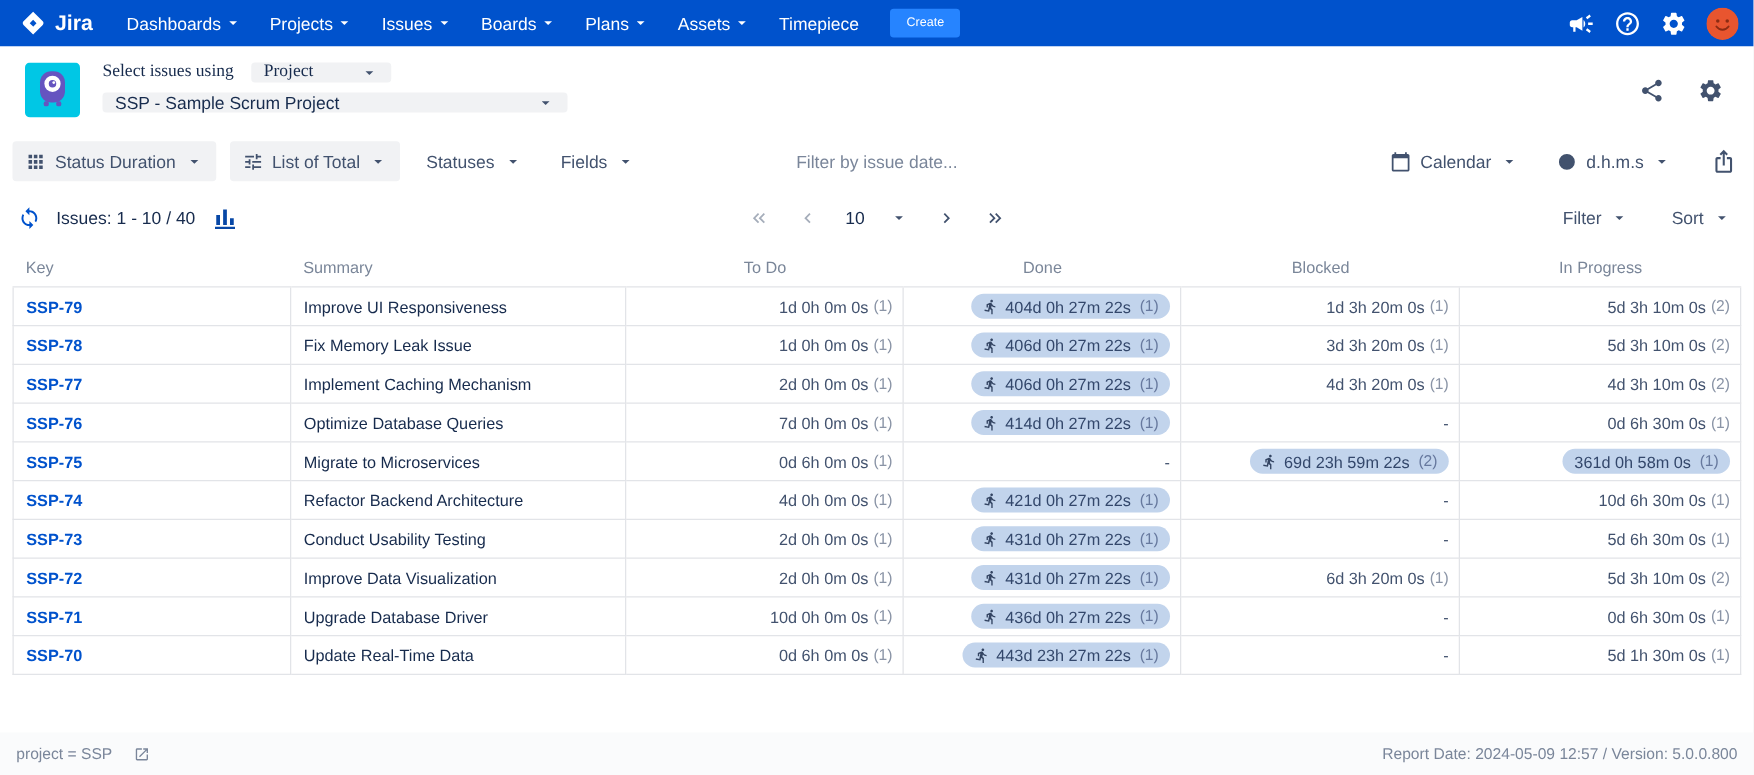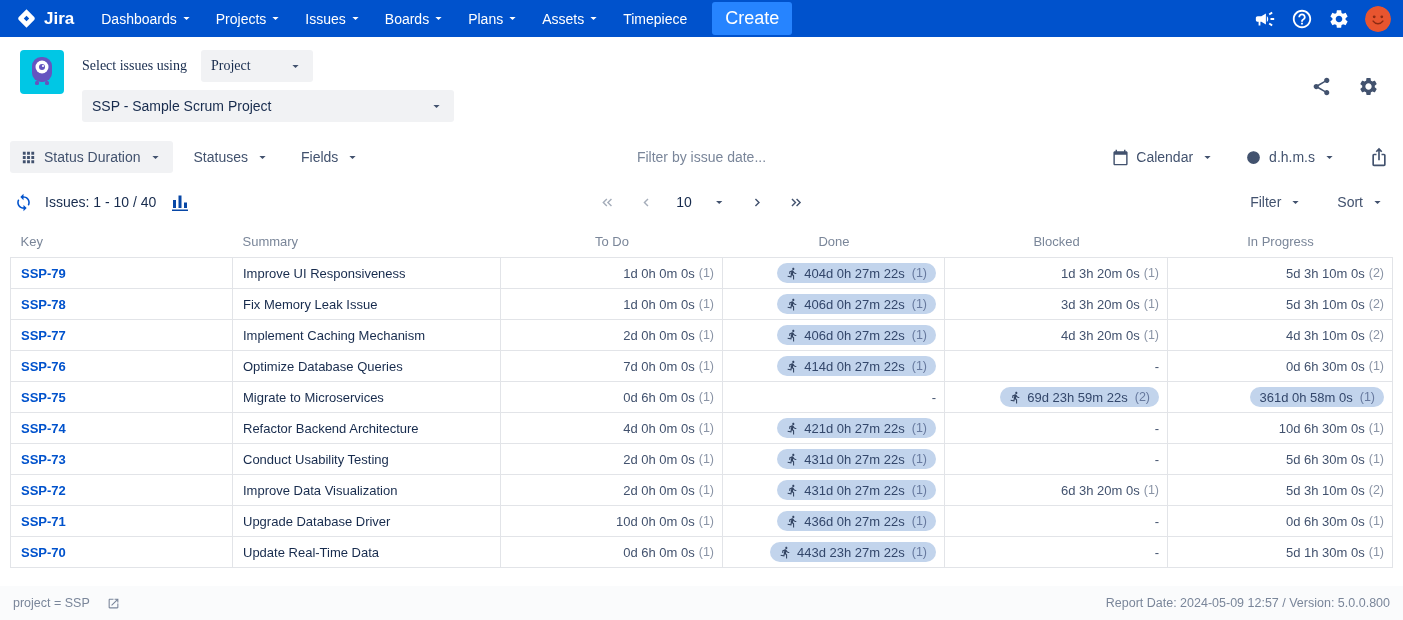--- a/index.html
+++ b/index.html
@@ -4,36 +4,36 @@
 <style>
   * { box-sizing: border-box; margin: 0; padding: 0; }
   body { background: #e9e9e9; font-family: "Liberation Sans", sans-serif; }
   .page { width: 1403px; height: 620px; background: #fff; position: relative; overflow: hidden; margin: 0 auto; }
 
   
   .nav { height: 37px; background: #0052CC; display: flex; align-items: center; padding: 0 12px; color: #fff; }
   .brand { display: flex; align-items: center; gap: 7px; font-weight: bold; font-size: 17px; margin: 0 16px 0 4px; cursor: pointer; }
   .nav-item { display: flex; align-items: center; gap: 2px; padding: 0 11px; height: 37px; font-size: 14px; font-weight: 500; cursor: pointer; white-space: nowrap; }
   .chev { width: 15px; height: 15px; fill: currentColor; flex: none; }
-  .create-btn { background: #2684FF; color: #fff; border: none; border-radius: 3px; font-family: inherit; font-size: 18px; font-weight: 500; padding: 6px 13px; margin-left: 14px; cursor: pointer; }
+  .create-btn { background: #2684FF; color: #fff; border: none; border-radius: 3px; font-family: inherit; font-size: 10px; font-weight: 500; padding: 6px 13px; margin-left: 14px; cursor: pointer; }
   .nav-right { margin-left: auto; display: flex; align-items: center; gap: 15px; }
   .search-box { display: flex; align-items: center; gap: 6px; background: rgba(9,30,66,0.48); border-radius: 3px; height: 27px; width: 168px; padding: 0 8px; }
   .search-box svg { width: 15px; height: 15px; fill: #B6C5E4; flex: none; }
   .search-box input { background: transparent; border: none; outline: none; color: #DEEBFF; font-size: 13px; width: 100%; font-family: inherit; }
   .search-box input::placeholder { color: #B6C5E4; }
   .nav-icon { width: 22px; height: 22px; fill: #fff; cursor: pointer; }
   .avatar { width: 26px; height: 26px; border-radius: 50%; overflow: hidden; cursor: pointer; flex: none; }
 
   
   .header { display: flex; padding: 13px 20px 12px; gap: 18px; position: relative; }
   .app-icon { flex: none; width: 44px; height: 44px; cursor: default; }
   .header-fields { display: flex; flex-direction: column; gap: 8px; }
   .row1 { display: flex; align-items: center; gap: 14px; font-family: Liberation Serif, serif; }
   .field-label { font-size: 14px; color: #172B4D; }
-  .select { background: #F1F2F4; border-radius: 3px; height: 32px; display: flex; align-items: center; justify-content: space-between; gap: 8px; padding: 0 10px; font-size: 14px; color: #172B4D; cursor: pointer; }
+  .select { background: #F1F2F4; border-radius: 3px; height: 16px; display: flex; align-items: center; justify-content: space-between; gap: 8px; padding: 0 10px; font-size: 14px; color: #172B4D; cursor: pointer; }
   .select .chev { fill: #42526E; }
   .select.small { width: 112px; }
   .select.wide { width: 372px; }
   .header-actions { margin-left: auto; display: flex; align-items: center; gap: 26px; padding-right: 4px; }
   .header-actions svg { width: 21px; height: 21px; fill: #42526E; cursor: pointer; }
 
   
   .toolbar { display: flex; align-items: center; height: 46px; padding: 0 10px; gap: 11px; position: relative; }
   .tb-btn { height: 32px; display: inline-flex; align-items: center; gap: 7px; padding: 0 10px; border-radius: 3px; font-size: 14px; font-weight: 500; color: #42526E; cursor: pointer; white-space: nowrap; }
   .tb-btn.filled { background: #F1F2F4; }
@@ -188,20 +188,29 @@
         </svg>
     </div>
   </div>
 
   <div class="toolbar">
     <div class="tb-btn filled">
       <svg class="tb-icon" viewBox="0 0 24 24">
           <path d="M4 8h4V4H4v4zm6 12h4v-4h-4v4zm-6 0h4v-4H4v4zm0-6h4v-4H4v4zm6 0h4v-4h-4v4zm6-10v4h4V4h-4zm-6 4h4V4h-4v4zm6 6h4v-4h-4v4zm0 6h4v-4h-4v4z"></path>
         </svg>
       <span>Status Duration</span>
+      <svg class="chev" viewBox="0 0 24 24">
+          <path d="M7 9.5l5 5 5-5z"></path>
+        </svg>
+    </div>
+    <div class="tb-btn filled">
+      <svg class="tb-icon" viewBox="0 0 24 24">
+          <path d="M3 17v2h6v-2H3zM3 5v2h10V5H3zm10 16v-2h8v-2h-8v-2h-2v6h2zM7 9v2H3v2h4v2h2V9H7zm14 4v-2H11v2h10zm-6-4h2V7h4V5h-4V3h-2v6z"></path>
+        </svg>
+      <span>List of Total</span>
       <svg class="chev" viewBox="0 0 24 24">
           <path d="M7 9.5l5 5 5-5z"></path>
         </svg>
     </div>
     <div class="tb-btn">
       <span>Statuses</span>
       <svg class="chev" viewBox="0 0 24 24">
           <path d="M7 9.5l5 5 5-5z"></path>
         </svg>
     </div>

